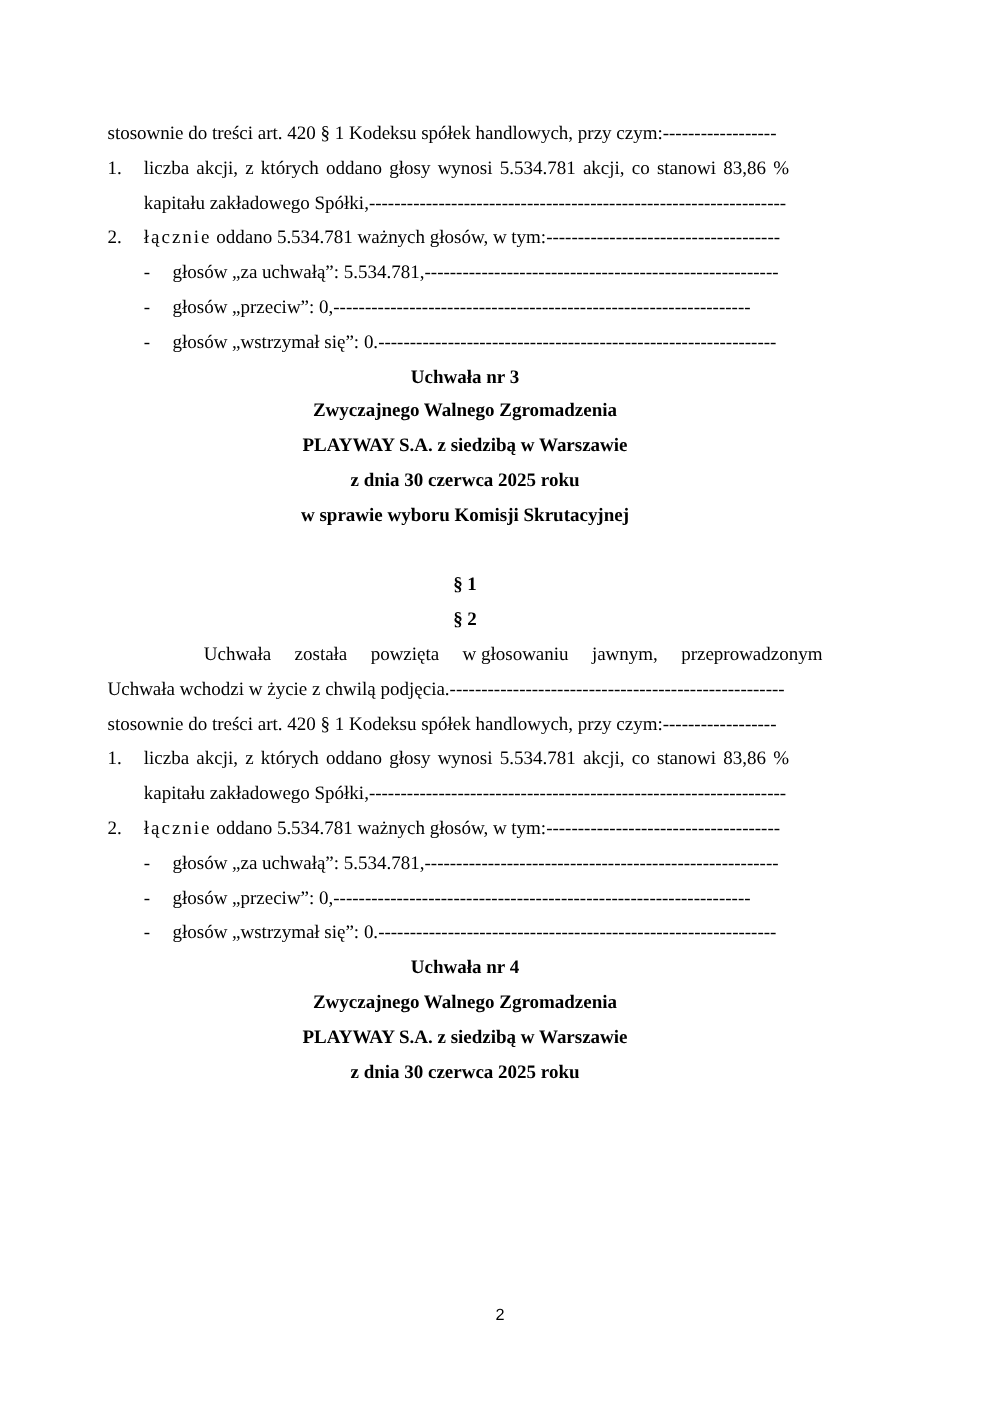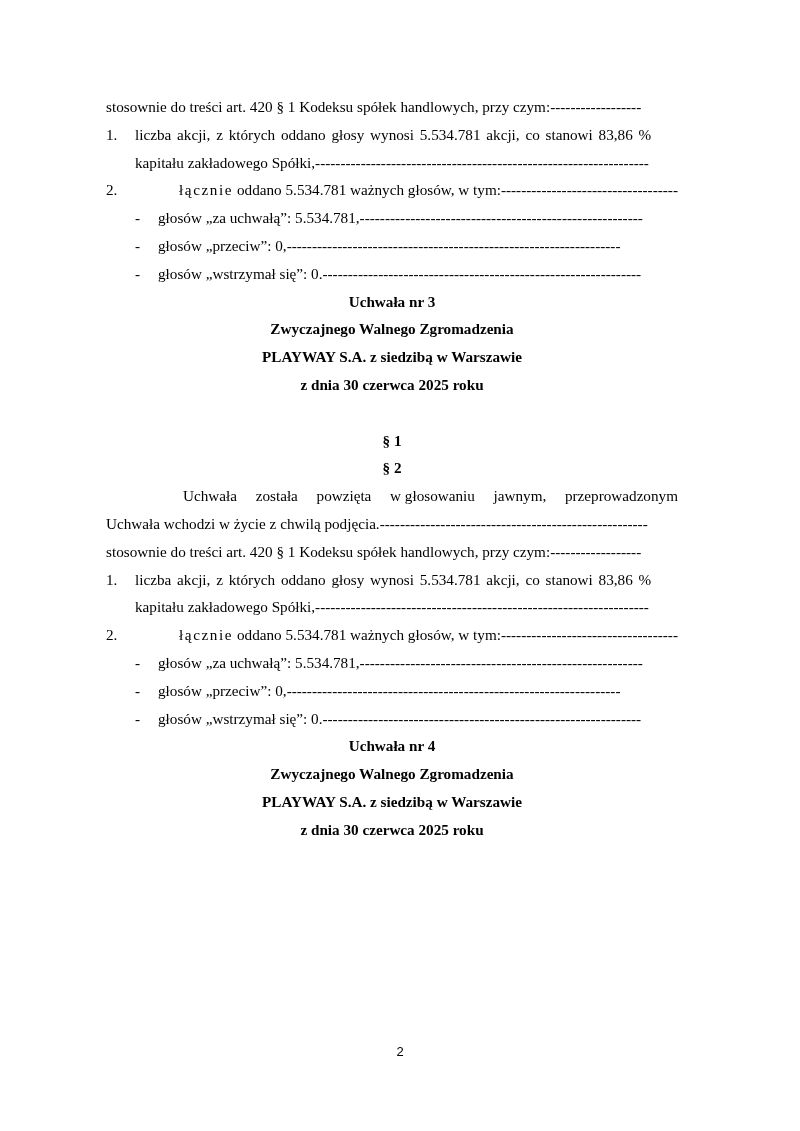--- a/index.html
+++ b/index.html
@@ -1,27 +1,27 @@
 <!DOCTYPE html>
 <html><head>
 <meta charset="utf-8">
 <style>
   html, body { margin: 0; padding: 0; background: #ffffff; }
   body { width: 800px; height: 1131px; position: relative; overflow: hidden;
          font-family: "Liberation Serif", serif; color: #000; font-size: 15.2px; }
-  .page { position: absolute; left: 106px; top: 93px; width: 572px; }
+  .page { position: absolute; left: 86px; top: 93px; width: 572px; }
   .line { height: 27.8px; line-height: 27.8px; white-space: nowrap; overflow: hidden; position: relative; }
   .just { display: flex; justify-content: space-between; }
   .dash { overflow: hidden; }
   .numrow { padding-left: 29px; position: relative; }
   .num { position: absolute; left: 0; }
   .indent { padding-left: 29px; }
   .bullet { padding-left: 52px; position: relative; }
   .bmark { position: absolute; left: 29px; }
-  .spaced { letter-spacing: 1.6px; margin-left: 44px; }
+  .spaced { letter-spacing: 1.6px; }
   .center { text-align: center; font-weight: bold; }
   .blank { height: 27.8px; }
   .pagenum { position: absolute; top: 1044px; left: 0; width: 800px; text-align: center;
              font-family: "Liberation Sans", sans-serif; font-size: 13px; }
 </style>
 </head>
 <body>
 
 <div class="page">
 
@@ -33,20 +33,21 @@
   <div class="line indent"><span>kapitału zakładowego Spółki,</span><span>------------------------------------------------------------------</span></div>
   <div class="line numrow"><span class="num">2.</span><span class="spaced">łącznie</span><span> oddano 5.534.781 ważnych głosów, w tym:</span><span>-------------------------------------</span></div>
   <div class="line bullet"><span class="bmark">-</span><span>głosów „za uchwałą”: 5.534.781,</span><span>--------------------------------------------------------</span></div>
   <div class="line bullet"><span class="bmark">-</span><span>głosów „przeciw”: 0,</span><span>------------------------------------------------------------------</span></div>
   <div class="line bullet"><span class="bmark">-</span><span>głosów „wstrzymał się”: 0.</span><span>---------------------------------------------------------------</span></div>
 
   <div class="line center">Uchwała nr 3</div>
   <div class="line center">Zwyczajnego Walnego Zgromadzenia</div>
   <div class="line center">PLAYWAY S.A. z siedzibą w Warszawie</div>
   <div class="line center">z dnia 30 czerwca 2025 roku</div>
+  <div class="line center">w sprawie wyboru Komisji Skrutacyjnej</div>
   <div class="blank"></div>
 
   <div class="line center">§ 1</div>
   <div class="line center">§ 2</div>
   <div class="line just" style="padding-left:77px;">
     <span>Uchwała</span>
     <span>została</span>
     <span>powzięta</span>
     <span>w głosowaniu</span>
     <span>jawnym,</span>

